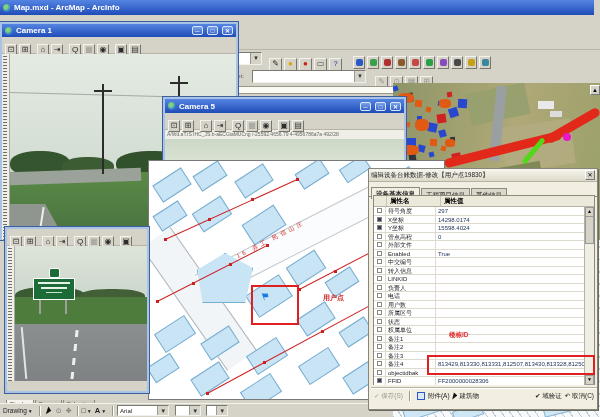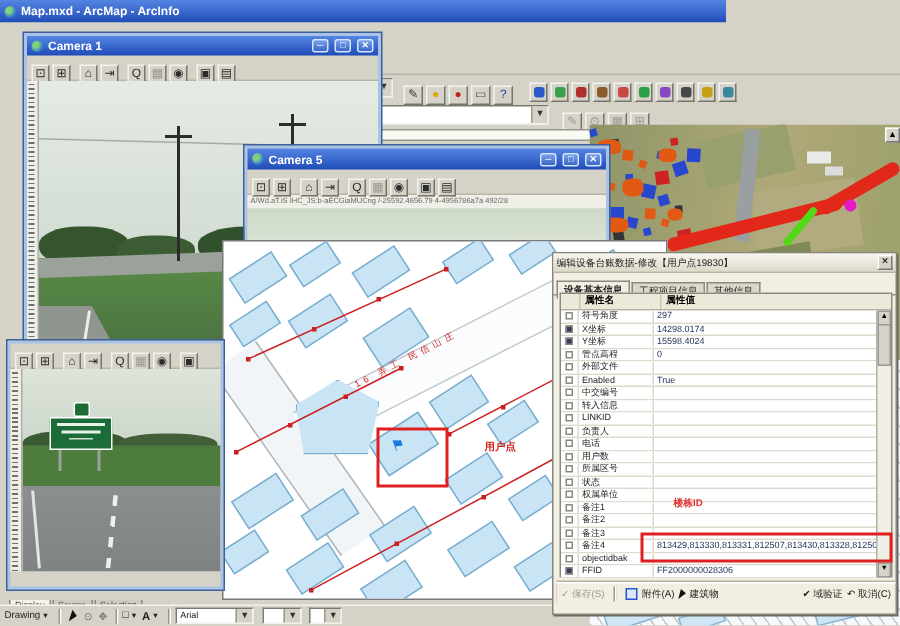--- a/index.html
+++ b/index.html
@@ -40,21 +40,21 @@
   .toctab{display:inline-block;font-size:6px;line-height:9px;padding:0 3px;background:#cfccbf;
           border:1px solid #8a8a7e;border-top:none;margin-right:1px;color:#333}
   .toctab.active{background:#f4f2ea}
   .sep{display:inline-block;width:1px;height:10px;background:#9a978c;border-right:1px solid #fff;margin:0 3px;vertical-align:middle}
   .hatch{background:#f6f9fb;background-image:repeating-linear-gradient(55deg,#c3c9cd 0 1px,transparent 1px 7px)}
   .smalltxt{font-size:6px;color:#333}
 </style>
 </head>
 <body>
 
-<div class="abs titlebar" style="left:0;top:0;width:484px;height:15px">
+<div class="abs titlebar" style="left:0;top:0;width:594px;height:15px">
   <span class="appicon"></span>
   <span>Map.mxd - ArcMap - ArcInfo</span>
 </div>
 
 <div class="abs" style="left:0;top:15px;width:600px;height:68px;background:#d5d2c8"></div>
 <div class="abs" style="left:228px;top:49px;width:372px;height:1px;background:#b8b4a8"></div>
 
 <div class="abs combo" style="left:232px;top:52px;width:30px;height:13px">
     <span class="arw">▼</span>
   </div>
@@ -184,21 +184,21 @@
     <span class="arw">▼</span>
   </span>
   <span class="combo" style="width:26px;height:11px;display:inline-flex;margin-left:6px">
       <span class="arw">▼</span>
     </span>
   <span class="combo" style="width:22px;height:11px;display:inline-flex;margin-left:5px">
       <span class="arw">▼</span>
     </span>
 </div>
 
-<div class="abs camwin" style="left:16px;top:22px;width:238px;height:218px;z-index:2">
+<div class="abs camwin" style="left:0;top:22px;width:238px;height:218px;z-index:2">
   <div class="titlebar" style="height:13px">
     <span class="appicon"></span>
     <span style="flex:1">Camera 1</span>
     <span class="winbtn">─</span>
     <span class="winbtn">□</span>
     <span class="winbtn">✕</span>
   </div>
   <div id="cam1-tools" style="height:14px;padding:1px 2px;border-bottom:1px solid #b8b4a8"><div class="tbtn" style="display: inline-flex;">⊡</div><div class="tbtn" style="display: inline-flex;">⊞</div><div class="tbtn" style="display: inline-flex; margin-left: 5px;">⌂</div><div class="tbtn" style="display: inline-flex;">⇥</div><div class="tbtn" style="display: inline-flex; margin-left: 5px;">Q</div><div class="tbtn" style="display: inline-flex; color: rgb(154, 154, 144);">▦</div><div class="tbtn" style="display: inline-flex;">◉</div><div class="tbtn" style="display: inline-flex; margin-left: 5px;">▣</div><div class="tbtn" style="display: inline-flex;">▤</div></div>
   <div style="display:flex;height:187px">
     <div class="vstrip" style="width:8px;height:100%"></div>

